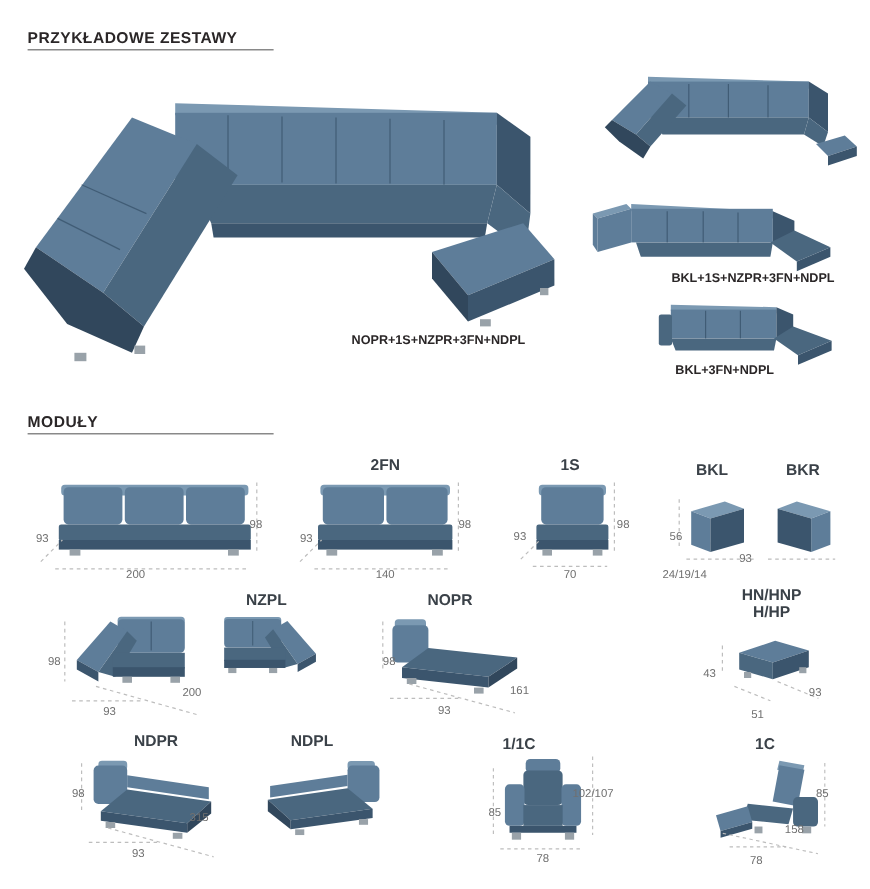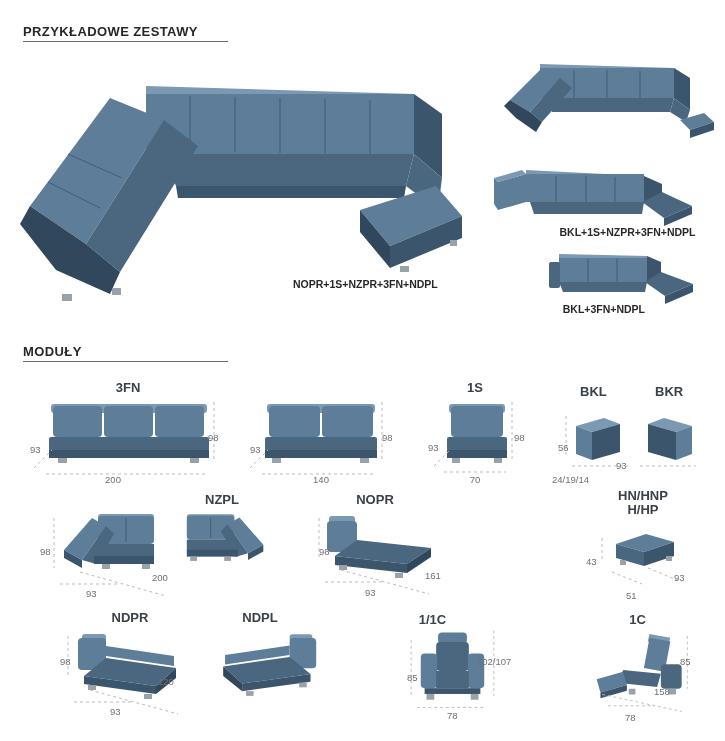--- a/index.html
+++ b/index.html
@@ -100,40 +100,40 @@
     <polygon points="104,10 118,16 118,40 104,36" class="fC"></polygon>
     <polygon points="102,36 118,26 150,38 122,50" class="fB"></polygon>
     <polygon points="122,50 150,38 150,46 122,58" class="fC"></polygon>
   </svg>
   <div class="set-label" style="left:510px;top:303px;width:135px;text-align:right">BKL+3FN+NDPL</div>
 
   <div class="sec-title" style="left:23px;top:344px">MODUŁY</div>
   <div class="rule" style="left:23px;top:361px;width:205px"></div>
 
   <div class="card" style="left:28px;top:380px;width:200px;height:105px">
-    <div class="mod-name center" style="top:0">3FN</div>
     <svg class="art" style="left:20px;top:24px" width="162" height="62" viewBox="0 0 162 62">
       <rect x="3" y="0" width="156" height="9" rx="3" class="fE"></rect>
       <rect x="5" y="2" width="49" height="31" rx="4" class="fA"></rect>
       <rect x="56" y="2" width="49" height="31" rx="4" class="fA"></rect>
       <rect x="107" y="2" width="49" height="31" rx="4" class="fA"></rect>
       <rect x="1" y="33" width="160" height="14" rx="2" class="fB"></rect>
       <rect x="1" y="46" width="160" height="8" class="fC"></rect>
       <rect x="10" y="54" width="9" height="5" class="ft"></rect>
       <rect x="142" y="54" width="9" height="5" class="ft"></rect>
       <line x1="-14" y1="64" x2="4" y2="46" class="dg"></line>
       <line x1="-2" y1="70" x2="160" y2="70" class="dg"></line>
       <line x1="166" y1="-2" x2="166" y2="58" class="dg"></line>
     </svg>
     <span class="dim" style="left:2px;top:64px">93</span>
     <span class="dim" style="left:180px;top:52px">98</span>
     <span class="dim center" style="left:0;width:170px;top:94px">200</span>
   </div>
 
   <div class="card" style="left:246px;top:380px;width:150px;height:105px">
+    <div class="mod-name center" style="top:0">2FN</div>
     <svg class="art" style="left:18px;top:24px" width="114" height="62" viewBox="0 0 114 62">
       <rect x="3" y="0" width="108" height="9" rx="3" class="fE"></rect>
       <rect x="5" y="2" width="51" height="31" rx="4" class="fA"></rect>
       <rect x="58" y="2" width="51" height="31" rx="4" class="fA"></rect>
       <rect x="1" y="33" width="112" height="14" rx="2" class="fB"></rect>
       <rect x="1" y="46" width="112" height="8" class="fC"></rect>
       <rect x="8" y="54" width="9" height="5" class="ft"></rect>
       <rect x="96" y="54" width="9" height="5" class="ft"></rect>
       <line x1="-14" y1="64" x2="4" y2="46" class="dg"></line>
       <line x1="-2" y1="70" x2="112" y2="70" class="dg"></line>
@@ -271,21 +271,21 @@
       <polygon points="32,24 102,34 82,52 10,42" class="fB"></polygon>
       <polygon points="10,42 82,52 82,60 10,50" class="fC"></polygon>
       <polygon points="82,52 102,34 102,44 82,60" class="fD"></polygon>
       <rect x="14" y="51" width="8" height="5" class="ft"></rect>
       <rect x="70" y="60" width="8" height="5" class="ft"></rect>
       <line x1="-6" y1="2" x2="-6" y2="44" class="dg"></line>
       <line x1="16" y1="56" x2="104" y2="80" class="dg"></line>
       <line x1="0" y1="68" x2="60" y2="68" class="dg"></line>
     </svg>
     <span class="dim" style="left:0;top:50px">98</span>
-    <span class="dim" style="left:98px;top:70px">120</span>
+    <span class="dim" style="left:98px;top:70px">315</span>
     <span class="dim" style="left:50px;top:100px">93</span>
   </div>
 
   <div class="card" style="left:200px;top:606px;width:120px;height:118px">
     <div class="mod-name center" style="top:4px">NDPL</div>
     <svg class="art" style="left:8px;top:28px" width="112" height="63" viewBox="0 0 118 66">
       <g transform="translate(118,0) scale(-1,1)">
         <rect x="8" y="0" width="24" height="8" rx="3" class="fE"></rect>
         <rect x="4" y="4" width="28" height="32" rx="4" class="fA"></rect>
         <polygon points="32,12 100,22 100,32 32,22" class="fA"></polygon>

